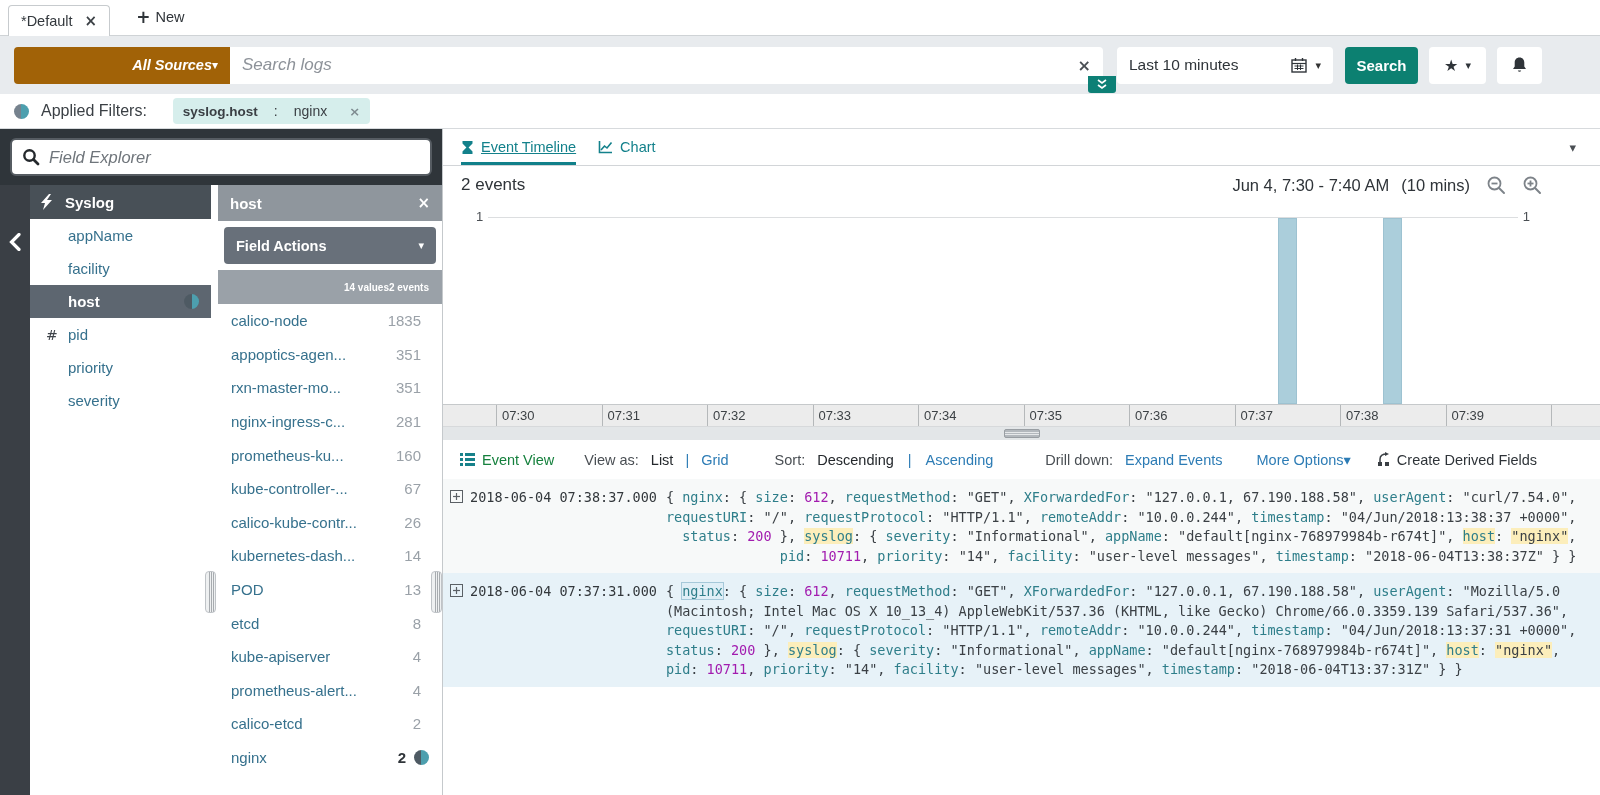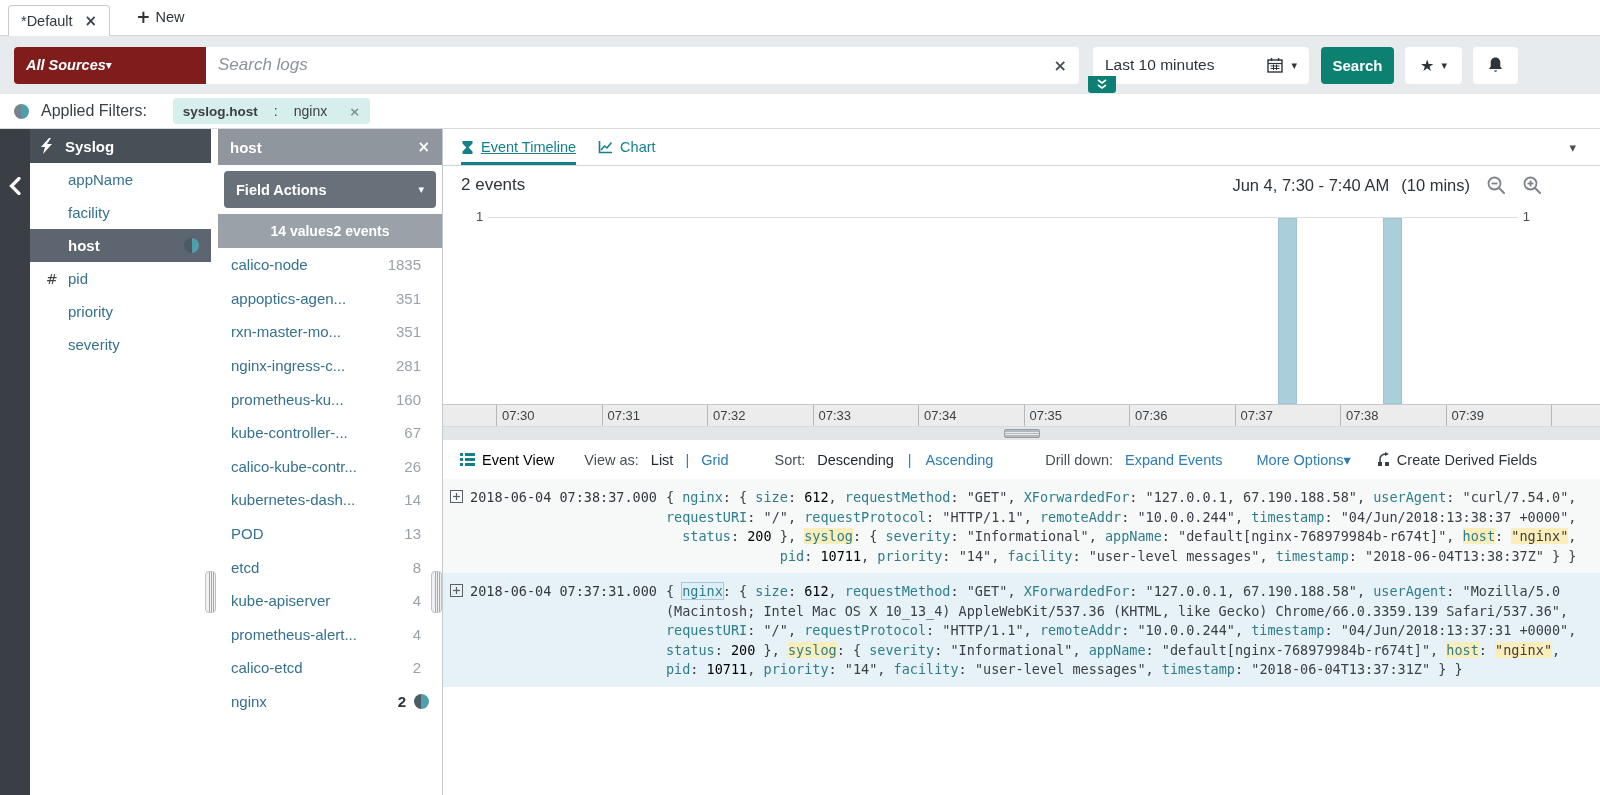--- a/index.html
+++ b/index.html
@@ -9,21 +9,21 @@
 
   
   .tabbar { height:36px; background:#fff; border-bottom:1px solid #cfd3d6; display:flex; align-items:flex-end; padding-left:8px; position:relative; z-index:2; }
   .tab { height:31px; background:#fff; border:1px solid #c7cbce; border-bottom:none; border-radius:4px 4px 0 0; display:flex; align-items:center; gap:12px; padding:0 12px; font-size:14.5px; color:#33383d; margin-bottom:-1px; }
   .tab .x { font-weight:700; color:#3c4146; font-size:15px; cursor:pointer; }
   .newtab { display:flex; align-items:center; gap:5px; margin:0 0 8px 26px; font-size:14.5px; color:#2f3439; }
   .newtab .plus { font-weight:700; font-size:17px; }
 
   
   .searchrow { height:58px; background:#e8ebee; display:flex; align-items:center; padding:0 14px; position:relative; }
-  .sources { width:192px; height:37px; background:#7f1d1d; border-radius:4px 0 0 4px; color:#fff; font-style:italic; font-weight:700; font-size:14.5px; display:flex; align-items:center; padding:0 12px; justify-content:flex-start; cursor:pointer; }
+  .sources { width:216px; height:37px; background:#a16207; border-radius:4px 0 0 4px; color:#fff; font-style:italic; font-weight:700; font-size:14.5px; display:flex; align-items:center; padding:0 12px; justify-content:flex-end; cursor:pointer; }
   .sources .caret { font-style:normal; font-size:12px; }
   .searchbox { width:873px; height:37px; background:#fff; border-radius:0 4px 4px 0; display:flex; align-items:center; padding:0 12px; }
   .searchbox input { flex:1; border:none; outline:none; font-size:17px; font-family:"Liberation Sans",sans-serif; color:#a16207; background:transparent; }
   .searchbox input::placeholder { font-style:italic; color:#8d9299; }
   .searchbox .x { color:#4a4f54; font-weight:700; font-size:16px; cursor:pointer; }
   .dblchev { position:absolute; left:1088px; top:40px; width:28px; height:17px; background:#0d8076; border-radius:0 0 3px 3px; display:flex; align-items:center; justify-content:center; cursor:pointer; }
   .timerange { width:216px; height:37px; background:#fff; border-radius:4px; margin-left:14px; display:flex; align-items:center; padding:0 12px; font-size:15.5px; color:#2f3439; gap:8px; cursor:pointer; }
   .timerange .lbl { flex:1; }
   .timerange .caret { font-size:11px; color:#333; }
   .searchbtn { width:73px; height:37px; margin-left:12px; background:#0c8071; border:none; border-radius:4px; color:#fff; font-weight:700; font-size:15px; font-family:"Liberation Sans",sans-serif; cursor:pointer; }
@@ -55,21 +55,21 @@
   .frow .pfx { width:22px; color:#3f444a; font-size:14px; }
   .frow .fname { color:#36718d; flex:1; }
   .frow.sel { background:#5d6670; }
   .frow.sel .fname { color:#fff; font-weight:700; }
   .colgap { width:7px; background:#fff; flex:none; }
   .valuecol { flex:1; background:#fff; display:flex; flex-direction:column; overflow:hidden; }
   .valhdr { height:36px; background:#8f969d; color:#fff; display:flex; align-items:center; justify-content:space-between; padding:0 12px; font-weight:700; font-size:15px; flex:none; }
   .valhdr .x { cursor:pointer; font-size:15px; }
   .factions { height:37px; margin:6px 6px 0 6px; background:#68707a; border-radius:4px; color:#fff; font-weight:700; font-size:14.5px; display:flex; align-items:center; justify-content:space-between; padding:0 12px; flex:none; cursor:pointer; }
   .factions .caret { font-size:11px; }
-  .valstats { height:34px; margin-top:6px; background:#9aa1a8; color:#fff; font-weight:700; font-size:14px; display:flex; align-items:center; justify-content:center; padding:0 13px; flex:none; }
+  .valstats { height:34px; margin-top:6px; background:#9aa1a8; color:#fff; font-weight:700; font-size:10px; display:flex; align-items:center; justify-content:flex-end; padding:0 13px; flex:none; }
   .vrow { height:33.6px; display:flex; align-items:center; padding:0 13px; font-size:15px; flex:none; cursor:pointer; }
   .vrow .vname { color:#36718d; flex:1; }
   .vrow .vcount { color:#9aa1a8; margin-right:8px; }
   .vrow.sel .vcount { color:#2f3439; font-weight:700; }
 
   .grip { position:absolute; width:11px; height:42px; top:442px; background:#eef0f1; border:1px solid #bfc3c7; border-radius:4px;
     background-image:linear-gradient(90deg, transparent 2px, #a7abaf 2px, #a7abaf 3px, transparent 3px, transparent 4px, #a7abaf 4px, #a7abaf 5px, transparent 5px, transparent 6px, #a7abaf 6px, #a7abaf 7px, transparent 7px); background-position:1px 0; cursor:col-resize; }
   .grip.g1 { left:205px; }
   .grip.g2 { left:431px; }
 
@@ -90,38 +90,38 @@
   .ymax.l { left:33px; } .ymax.r { right:70px; }
   .bar { position:absolute; top:14px; bottom:0; width:19px; background:#abcedb; border:1px solid #9dc2d1; }
   .axis { height:23px; background:#ececec; border-top:1px solid #c6c9cb; border-bottom:1px solid #d7d9db; position:relative; flex:none; }
   .tick { position:absolute; top:0; bottom:0; border-left:1px solid #b5b8ba; padding-left:5px; font-size:13px; color:#3c4145; line-height:21px; }
   .scrollstrip { height:13px; background:#e3e6e8; flex:none; display:flex; justify-content:center; align-items:center; }
   .hgrip { width:36px; height:9px; background:#b3b8bd; border:1px solid #999ea3; border-radius:2px;
     background-image:linear-gradient(0deg, transparent 2px, #e6e8ea 2px, #e6e8ea 3px, transparent 3px, transparent 4px, #e6e8ea 4px, #e6e8ea 5px, transparent 5px); cursor:grab; }
 
   
   .evtoolbar { height:39px; display:flex; align-items:center; padding-left:17px; font-size:14.5px; flex:none; white-space:nowrap; }
-  .tb-head { color:#000000; display:flex; align-items:center; gap:7px; }
+  .tb-head { color:#15803d; display:flex; align-items:center; gap:7px; }
   .tb-lab { color:#4a4f54; }
   .tb-on { color:#24282c; cursor:pointer; }
   .tb-link { color:#2d7cb5; cursor:pointer; }
   .tb-sep { color:#2d7cb5; }
   .tb-create { color:#2f3439; display:flex; align-items:center; gap:4px; cursor:pointer; } .ml12{margin-left:12px} .ml14{margin-left:14px} .ml30{margin-left:30px} .ml46{margin-left:46px} .ml52{margin-left:52px} .ml34{margin-left:34px} .ml26{margin-left:26px}
 
   
   .events { flex:1; overflow:hidden; background:#fff; }
   .event { display:flex; align-items:flex-start; padding:9px 4px 7px 7px; }
   .event.e0 { background:#f7f9f9;text-align:right; }
   .event.sel { background:#e7f2f8; }
   .expico { flex:none; margin:2px 7px 0 0; cursor:pointer; display:flex; }
   .ets { font-family:"DejaVu Sans Mono", monospace; font-size:13.5px; color:#33383c; white-space:pre; margin-right:9px; line-height:19.5px; }
   .elines { font-family:"DejaVu Sans Mono", monospace; font-size:13.5px; line-height:19.5px; white-space:pre; overflow:hidden; }
   .sg-p { color:#3b4045; } .sg-s { color:#3b4045; }
   .sg-k { color:#2e7e8a; }
-  .sg-n { color:#000000; }
+  .sg-n { color:#a21caf; }
   .sg-hk { color:#2e7e8a; background:#fceebb; }
   .sg-hs { color:#3b4045; background:#fceebb; }
   .sg-bk { color:#2e7e8a; background:#dfeef6; box-shadow:0 0 0 1px #a5c8d9; }
 </style>
 </head>
 <body>
 
 <div class="tabbar">
   <div class="tab">
     <span>*Default</span>
@@ -181,20 +181,29 @@
     <b>syslog.host</b>
     <span>:</span>
     <span>nginx</span>
     <span class="x glyph">×</span>
   </span>
 </div>
 
 <div class="main">
 
   <div class="left">
+    <div class="explorer">
+      <div class="explorer-box">
+        <svg width="18" height="18" viewBox="0 0 18 18">
+            <circle cx="7.5" cy="7.5" r="5.2" fill="none" stroke="#24282c" stroke-width="2.4"></circle>
+            <line x1="11.5" y1="11.5" x2="16" y2="16" stroke="#24282c" stroke-width="2.8" stroke-linecap="round"></line>
+          </svg>
+        <input value="" placeholder="Field Explorer" style="">
+      </div>
+    </div>
     <div class="left-body">
       <div class="strip">
         <svg width="12" height="18" viewBox="0 0 12 18">
             <path d="M10 1.5L2.5 9l7.5 7.5" stroke="#fff" stroke-width="3.2" fill="none" stroke-linecap="round"></path>
           </svg>
       </div>
       <div class="fieldcol">
         <div class="grouphdr">
           <svg width="15" height="16" viewBox="0 0 15 16">
               <path d="M9 0L1 9h4l-2 7 9-10H7l4-6z" fill="#fff"></path>

